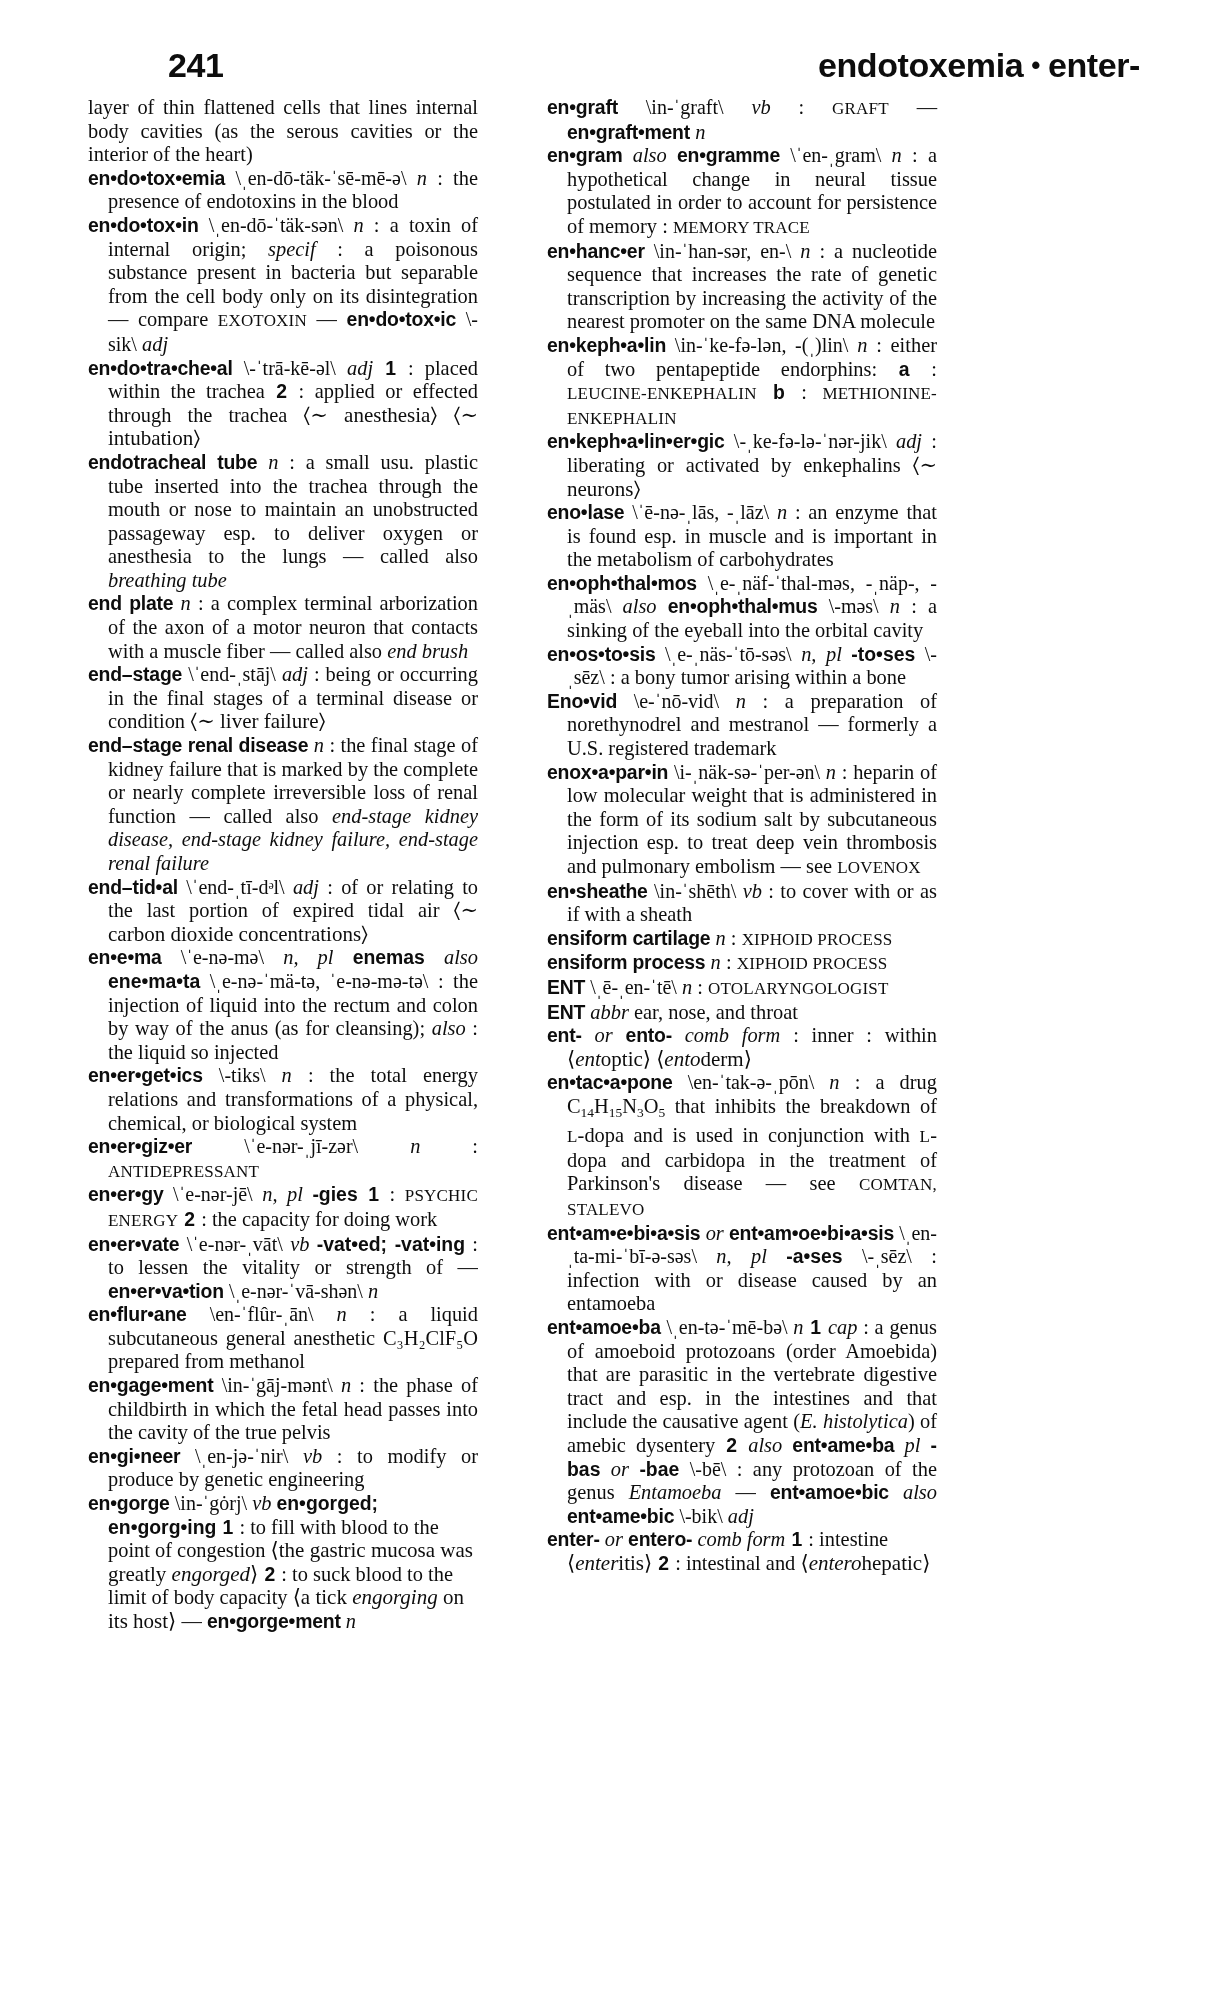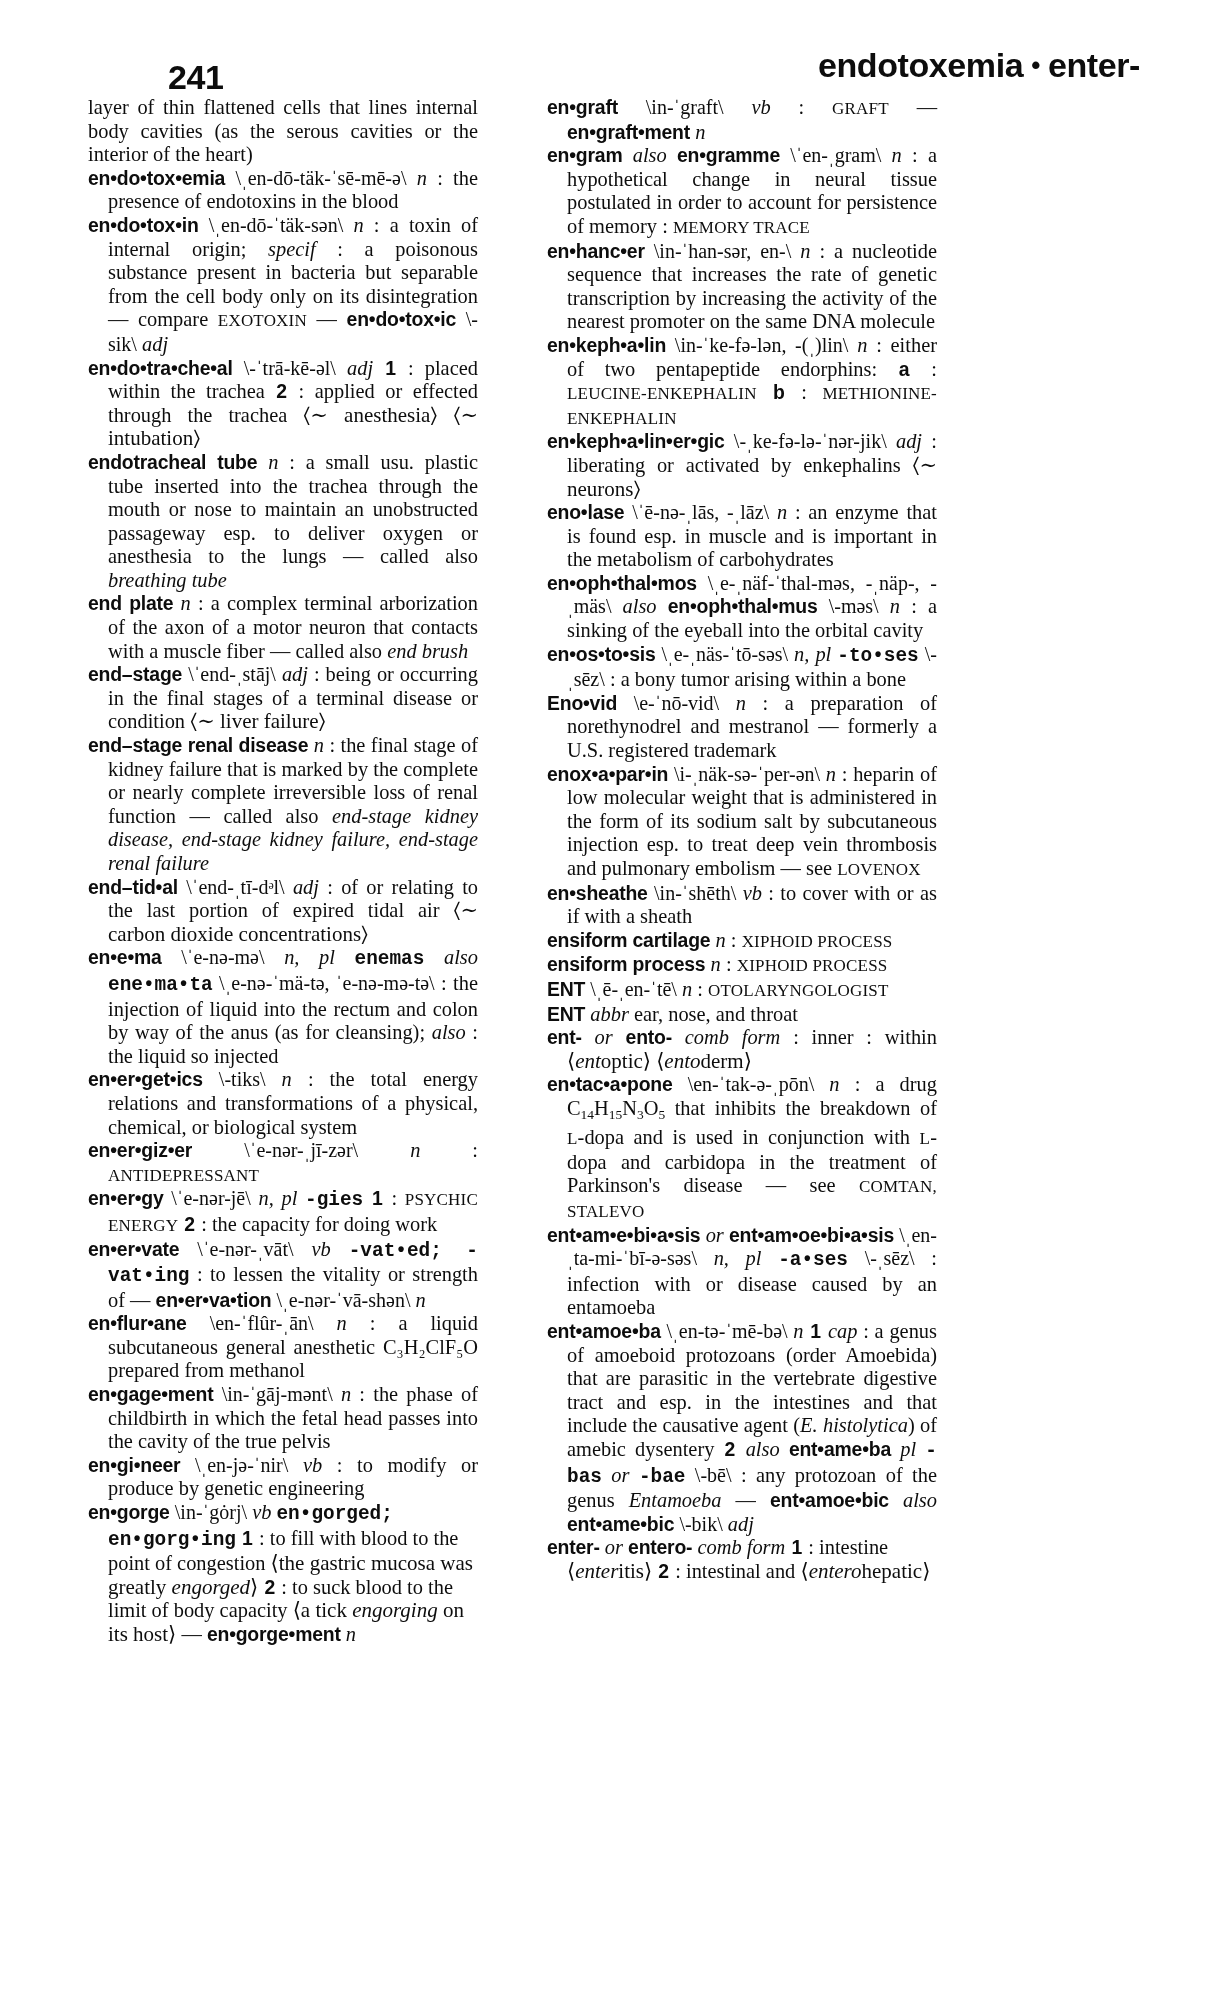--- a/index.html
+++ b/index.html
@@ -31,21 +31,21 @@
     width: 1222px;
     height: 46px;
     font-family: "Liberation Sans", "DejaVu Sans", sans-serif;
     font-weight: bold;
     font-size: 34px;
     letter-spacing: -0.4px;
   }
   .runhead .folio {
     position: absolute;
     left: 168px;
-    top: 12px;
+    top: 0;
   }
   .runhead .guide {
     position: absolute;
     right: 82px;
     top: 0;
     white-space: nowrap;
   }
   .runhead .guide .dot {
     font-size: 26px;
     vertical-align: 3px;
@@ -90,21 +90,21 @@
 
   
   .hw {
     font-family: "Liberation Sans", "DejaVu Sans", sans-serif;
     font-weight: bold;
     font-size: 19.4px;
     letter-spacing: -0.2px;
     margin-top: 36px;
   }
   .infl {
-    font-family: Liberation Mono, monospace;
+    font-family: Liberation Sans, sans-serif;
     font-weight: bold;
     font-size: 19.4px;
   }
   .sensenum {
     font-family: "Liberation Sans", "DejaVu Sans", sans-serif;
     font-weight: bold;
     font-size: 19.4px;
     padding: 0 1px;
   }
   .pr {

